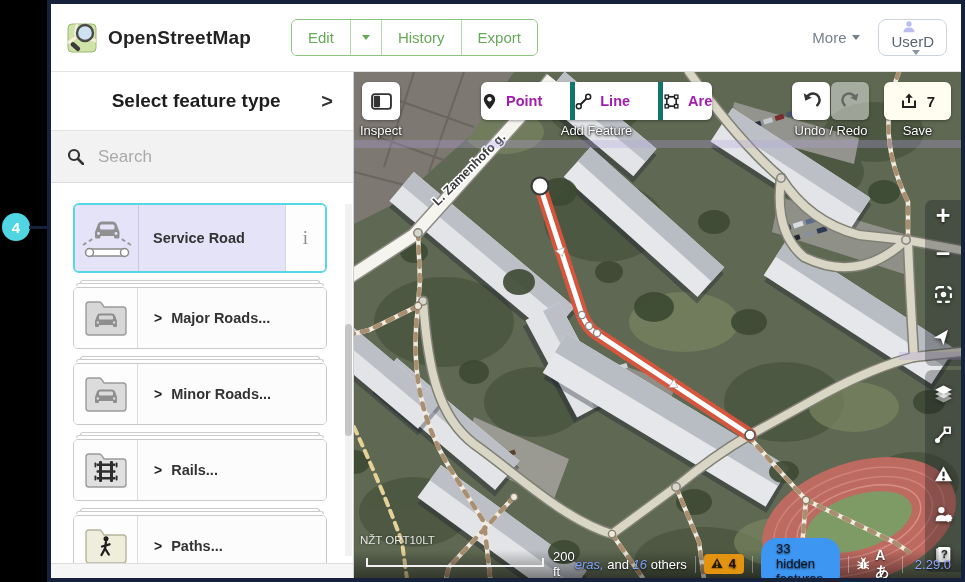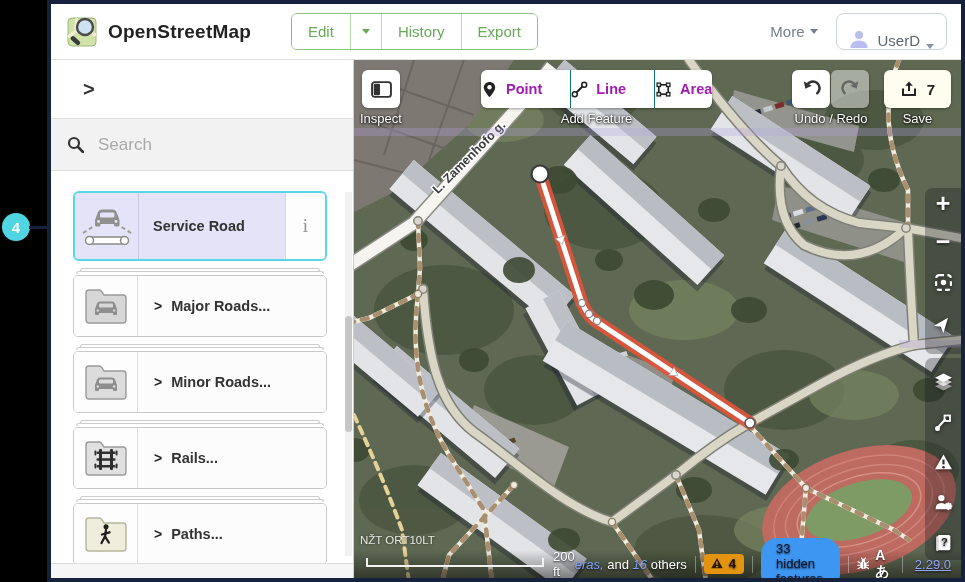--- a/index.html
+++ b/index.html
@@ -10,21 +10,21 @@
     -webkit-font-smoothing:antialiased;
   }
   
   .app {
     position:absolute; left:47px; top:0; right:0; bottom:0;
     border:4px solid #16213c; background:#fff;
     display:flex; flex-direction:column;
   }
   
   .topbar {
-    height:56px; background:#fff; border-bottom:1px solid #e3e3e3;
+    height:68px; background:#fff; border-bottom:1px solid #e3e3e3;
     display:flex; align-items:center; padding:0 14px; flex:0 0 auto;
   }
   .logo { width:34px; height:34px; margin-right:9px; }
   .brand { font-size:19px; font-weight:700; color:#222; letter-spacing:.2px; }
   .edit-group {
     display:flex; align-items:stretch; height:37px; margin-left:40px;
     border:1.5px solid #8cc47d; border-radius:6px; overflow:hidden; background:#fff;
   }
   .edit-group .seg {
     display:flex; align-items:center; padding:0 16px; color:#67a958;
@@ -32,22 +32,22 @@
   }
   .edit-group .seg + .seg { border-left:1px solid #b5d8aa; }
   .edit-group .seg.caret-seg { padding:0 11px; }
   .caret { width:0; height:0; border-left:4.5px solid transparent;
     border-right:4.5px solid transparent; border-top:5.5px solid currentColor;
     display:inline-block; margin-left:6px; }
   .caret.only { margin-left:0; }
   .topbar-right { margin-left:auto; display:flex; align-items:center; }
   .more-btn { color:#75808c; font-size:15px; display:flex; align-items:center; margin-right:18px; cursor:pointer; }
   .user-btn {
-    display:flex; align-items:flex-end; border:1.5px solid #ccd3dd; border-radius:8px;
-    height:37px; padding:0 12px; color:#5b6470; font-size:15px; cursor:pointer;
+    display:flex; align-items:center; border:1.5px solid #ccd3dd; border-radius:8px;
+    height:37px; padding:0 12px; color:#5b6470; font-size:15px; cursor:pointer;flex-direction:column;
   }
   .user-avatar { width:20px; height:20px; margin-right:8px; }
   
   .content { flex:1; display:flex; min-height:0; }
   
   .sidebar { width:303px; flex:0 0 auto; background:#fff; position:relative;
     display:flex; flex-direction:column; border-right:1px solid #cfcfcf; }
   .sb-head { height:58px; display:flex; align-items:center; padding:0 14px 0 26px; }
   .sb-title { flex:1; text-align:center; font-size:19px; font-weight:700; color:#1d1d1d; }
   .sb-chevron { font-size:20px; font-weight:700; color:#333; padding:2px 6px; cursor:pointer; }
@@ -117,21 +117,21 @@
   }
   .tlabel {
     position:absolute; top:51px; color:#fff; font-size:13px;
     text-shadow:0 1px 3px rgba(0,0,0,.9), 0 0 2px rgba(0,0,0,.9); text-align:center;
   }
   .group3 { position:absolute; top:10px; left:127px; width:231px; height:38px;
     background:#fff; border-radius:6px; box-shadow:0 1px 3px rgba(0,0,0,.35);
     display:flex; overflow:hidden; }
   .group3 .gbtn { flex:1; display:flex; align-items:center; justify-content:center;
     gap:8px; font-size:14.5px; font-weight:700; color:#a21caf; cursor:pointer; }
-  .group3 .gbtn + .gbtn { border-left:1px solid #0f766e;margin-left:28px; }
+  .group3 .gbtn + .gbtn { border-left:5px solid #0f766e;margin-left:28px; }
   .undo-btn { left:438px; width:38px; }
   .redo-btn { left:477px; width:38px; background:rgba(255,255,255,.45); }
   .redo-btn svg { opacity:.55; }
   .save-btn { left:530px; width:67px; background:#fffdf0; gap:9px; font-size:15px; font-weight:700; color:#222; }
   
   .ctl-panel { position:absolute; right:0; width:36px; background:rgba(20,22,30,.30); border-radius:7px 0 0 7px; }
   .ctl-panel.p1 { top:128px; height:166px; }
   .ctl-panel.p2 { top:298px; height:202px; }
   .ctl {
     position:absolute; right:0; width:36px; height:36px; display:flex; align-items:center;
@@ -155,21 +155,21 @@
   .attr { margin-left:auto; white-space:nowrap; }
   .attr .lnk { color:#7fa0ff; cursor:pointer;font-style:italic; }
   .warn-badge {
     background:#e2930f; color:#1d1300; border-radius:4px; padding:2px 8px 3px 6px;
     display:flex; align-items:center; gap:5px; font-weight:700; cursor:pointer;
   }
   .hidden-badge {
     background:#3d97f2; color:#0f172a; border-radius:16px; padding:3px 15px 4px; cursor:pointer;
   }
   .loc-icons { display:flex; align-items:center; gap:6px; font-weight:700; font-size:14px; cursor:pointer; }
-  .version { color:#8fa7ff; margin:0 4px 0 4px; cursor:pointer;text-decoration:underline; }
+  .version { color:#8fa7ff; margin:0 4px 0 4px; cursor:pointer; }
   
   .callout-circle {
     position:absolute; left:2px; top:213px; width:28px; height:28px; border-radius:50%;
     background:#4fd6e2; color:#fff; font-weight:700; font-size:15px;
     display:flex; align-items:center; justify-content:center;
   }
   .callout-line { position:absolute; left:29px; top:226px; width:37px; height:3px; background:#16213c; }
   .callout-dot { position:absolute; left:62px; top:221px; width:11px; height:11px; border-radius:50%; background:#16213c; }
 </style>
 </head>
@@ -219,20 +219,21 @@
         <span>UserD</span>
         <span class="caret" style="color:#8a93a0"></span>
       </div>
     </div>
   </div>
 
   <div class="content">
 
     <div class="sidebar">
       <div class="sb-head">
+        <div class="sb-title">Select feature type</div>
         <div class="sb-chevron">&gt;</div>
       </div>
 
       <div class="searchbar">
         <svg width="17" height="17" viewBox="0 0 17 17">
           <circle cx="7" cy="7" r="5" fill="none" stroke="#333" stroke-width="2.2"></circle>
           <line x1="11" y1="11" x2="16" y2="16" stroke="#333" stroke-width="2.6" stroke-linecap="round"></line>
         </svg>
         <input type="text" placeholder="Search" style="">
       </div>

